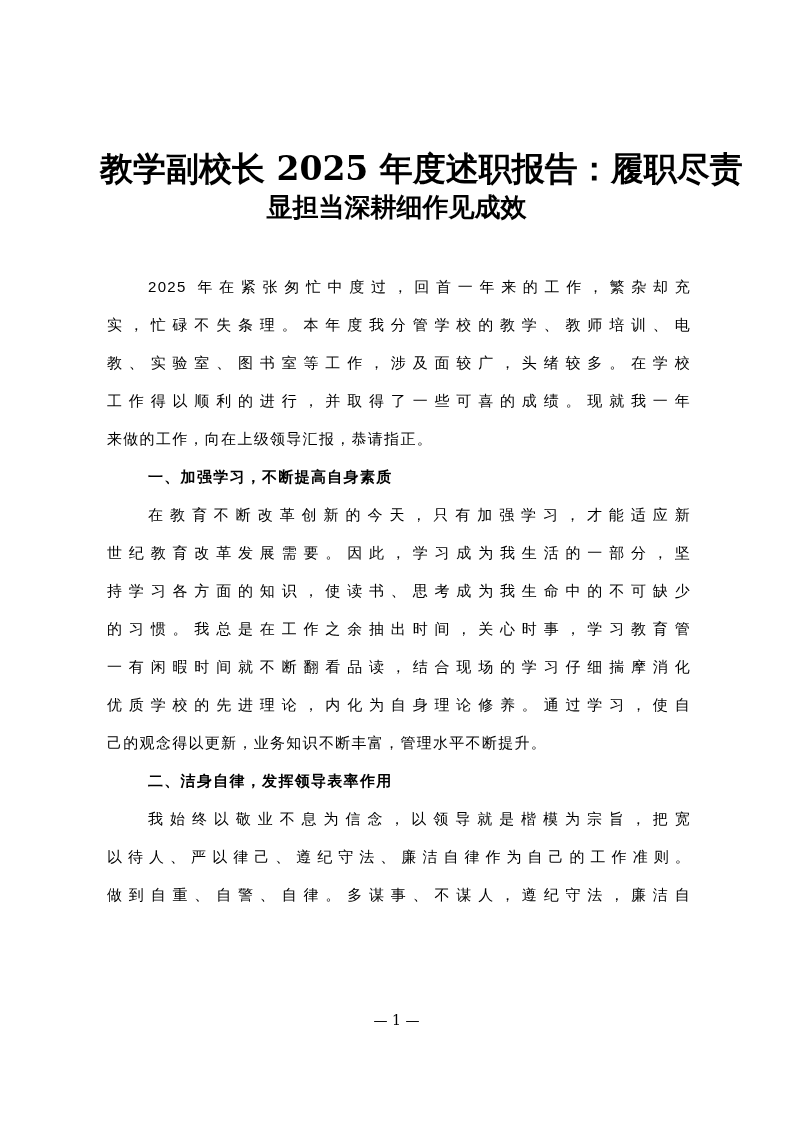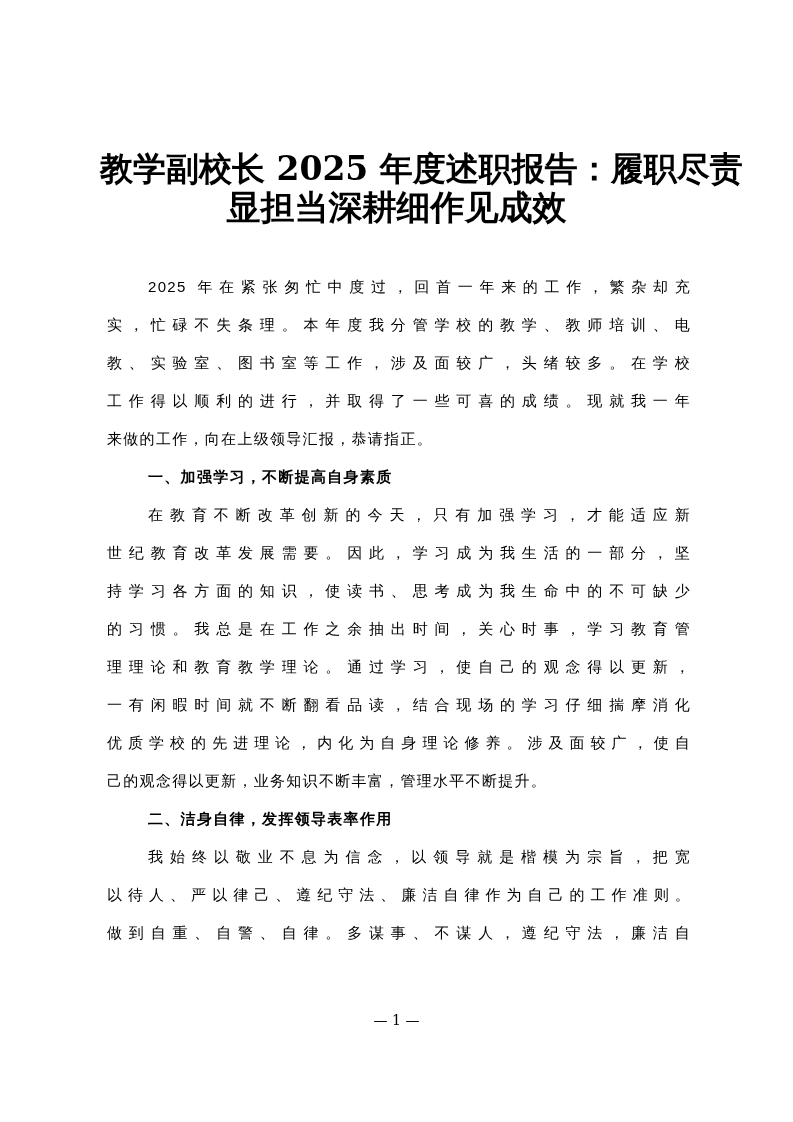--- a/index.html
+++ b/index.html
@@ -77,41 +77,40 @@
       color: #000;
     }
   </style>
 </head>
 <body>
 
 <div class="page">
 
   <div class="title">
     <span class="line" style="font-size:33px;letter-spacing:0;font-family:'DejaVu Serif','Liberation Serif',serif;font-weight:bold;text-align:center;text-align-last:center;">教学副校长 2025 年度述职报告：履职尽责</span>
-    <span class="line" style="font-size:34px;letter-spacing:0;font-family:'DejaVu Serif','Liberation Serif',serif;font-weight:bold;text-align:center;text-align-last:center;">显担当深耕细作见成效</span>
+    <span class="line" style="font-size:26px;letter-spacing:0;font-family:'DejaVu Serif','Liberation Serif',serif;font-weight:bold;text-align:center;text-align-last:center;">显担当深耕细作见成效</span>
   </div>
 
   <div class="body">
     <div>
       <span class="line indent">2025 年在紧张匆忙中度过，回首一年来的工作，繁杂却充</span>
       <span class="line">实，忙碌不失条理。本年度我分管学校的教学、教师培训、电</span>
       <span class="line">教、实验室、图书室等工作，涉及面较广，头绪较多。在学校</span>
       <span class="line">工作得以顺利的进行，并取得了一些可喜的成绩。现就我一年</span>
       <span class="line last">来做的工作，向在上级领导汇报，恭请指正。</span>
     </div>
 
     <div>
       <span class="line heading">一、加强学习，不断提高自身素质</span>
       <span class="line indent">在教育不断改革创新的今天，只有加强学习，才能适应新</span>
       <span class="line">世纪教育改革发展需要。因此，学习成为我生活的一部分，坚</span>
       <span class="line">持学习各方面的知识，使读书、思考成为我生命中的不可缺少</span>
       <span class="line">的习惯。我总是在工作之余抽出时间，关心时事，学习教育管</span>
-      <span class="line">理理论和教育教学理论。通过学习，使自己的观念得以更新，</span>
       <span class="line">一有闲暇时间就不断翻看品读，结合现场的学习仔细揣摩消化</span>
-      <span class="line">优质学校的先进理论，内化为自身理论修养。涉及面较广，使自</span>
+      <span class="line">优质学校的先进理论，内化为自身理论修养。通过学习，使自</span>
       <span class="line last">己的观念得以更新，业务知识不断丰富，管理水平不断提升。</span>
     </div>
 
     <div>
       <span class="line heading">二、洁身自律，发挥领导表率作用</span>
       <span class="line indent">我始终以敬业不息为信念，以领导就是楷模为宗旨，把宽</span>
       <span class="line">以待人、严以律己、遵纪守法、廉洁自律作为自己的工作准则。</span>
       <span class="line">做到自重、自警、自律。多谋事、不谋人，遵纪守法，廉洁自</span>
     </div>
   </div>

